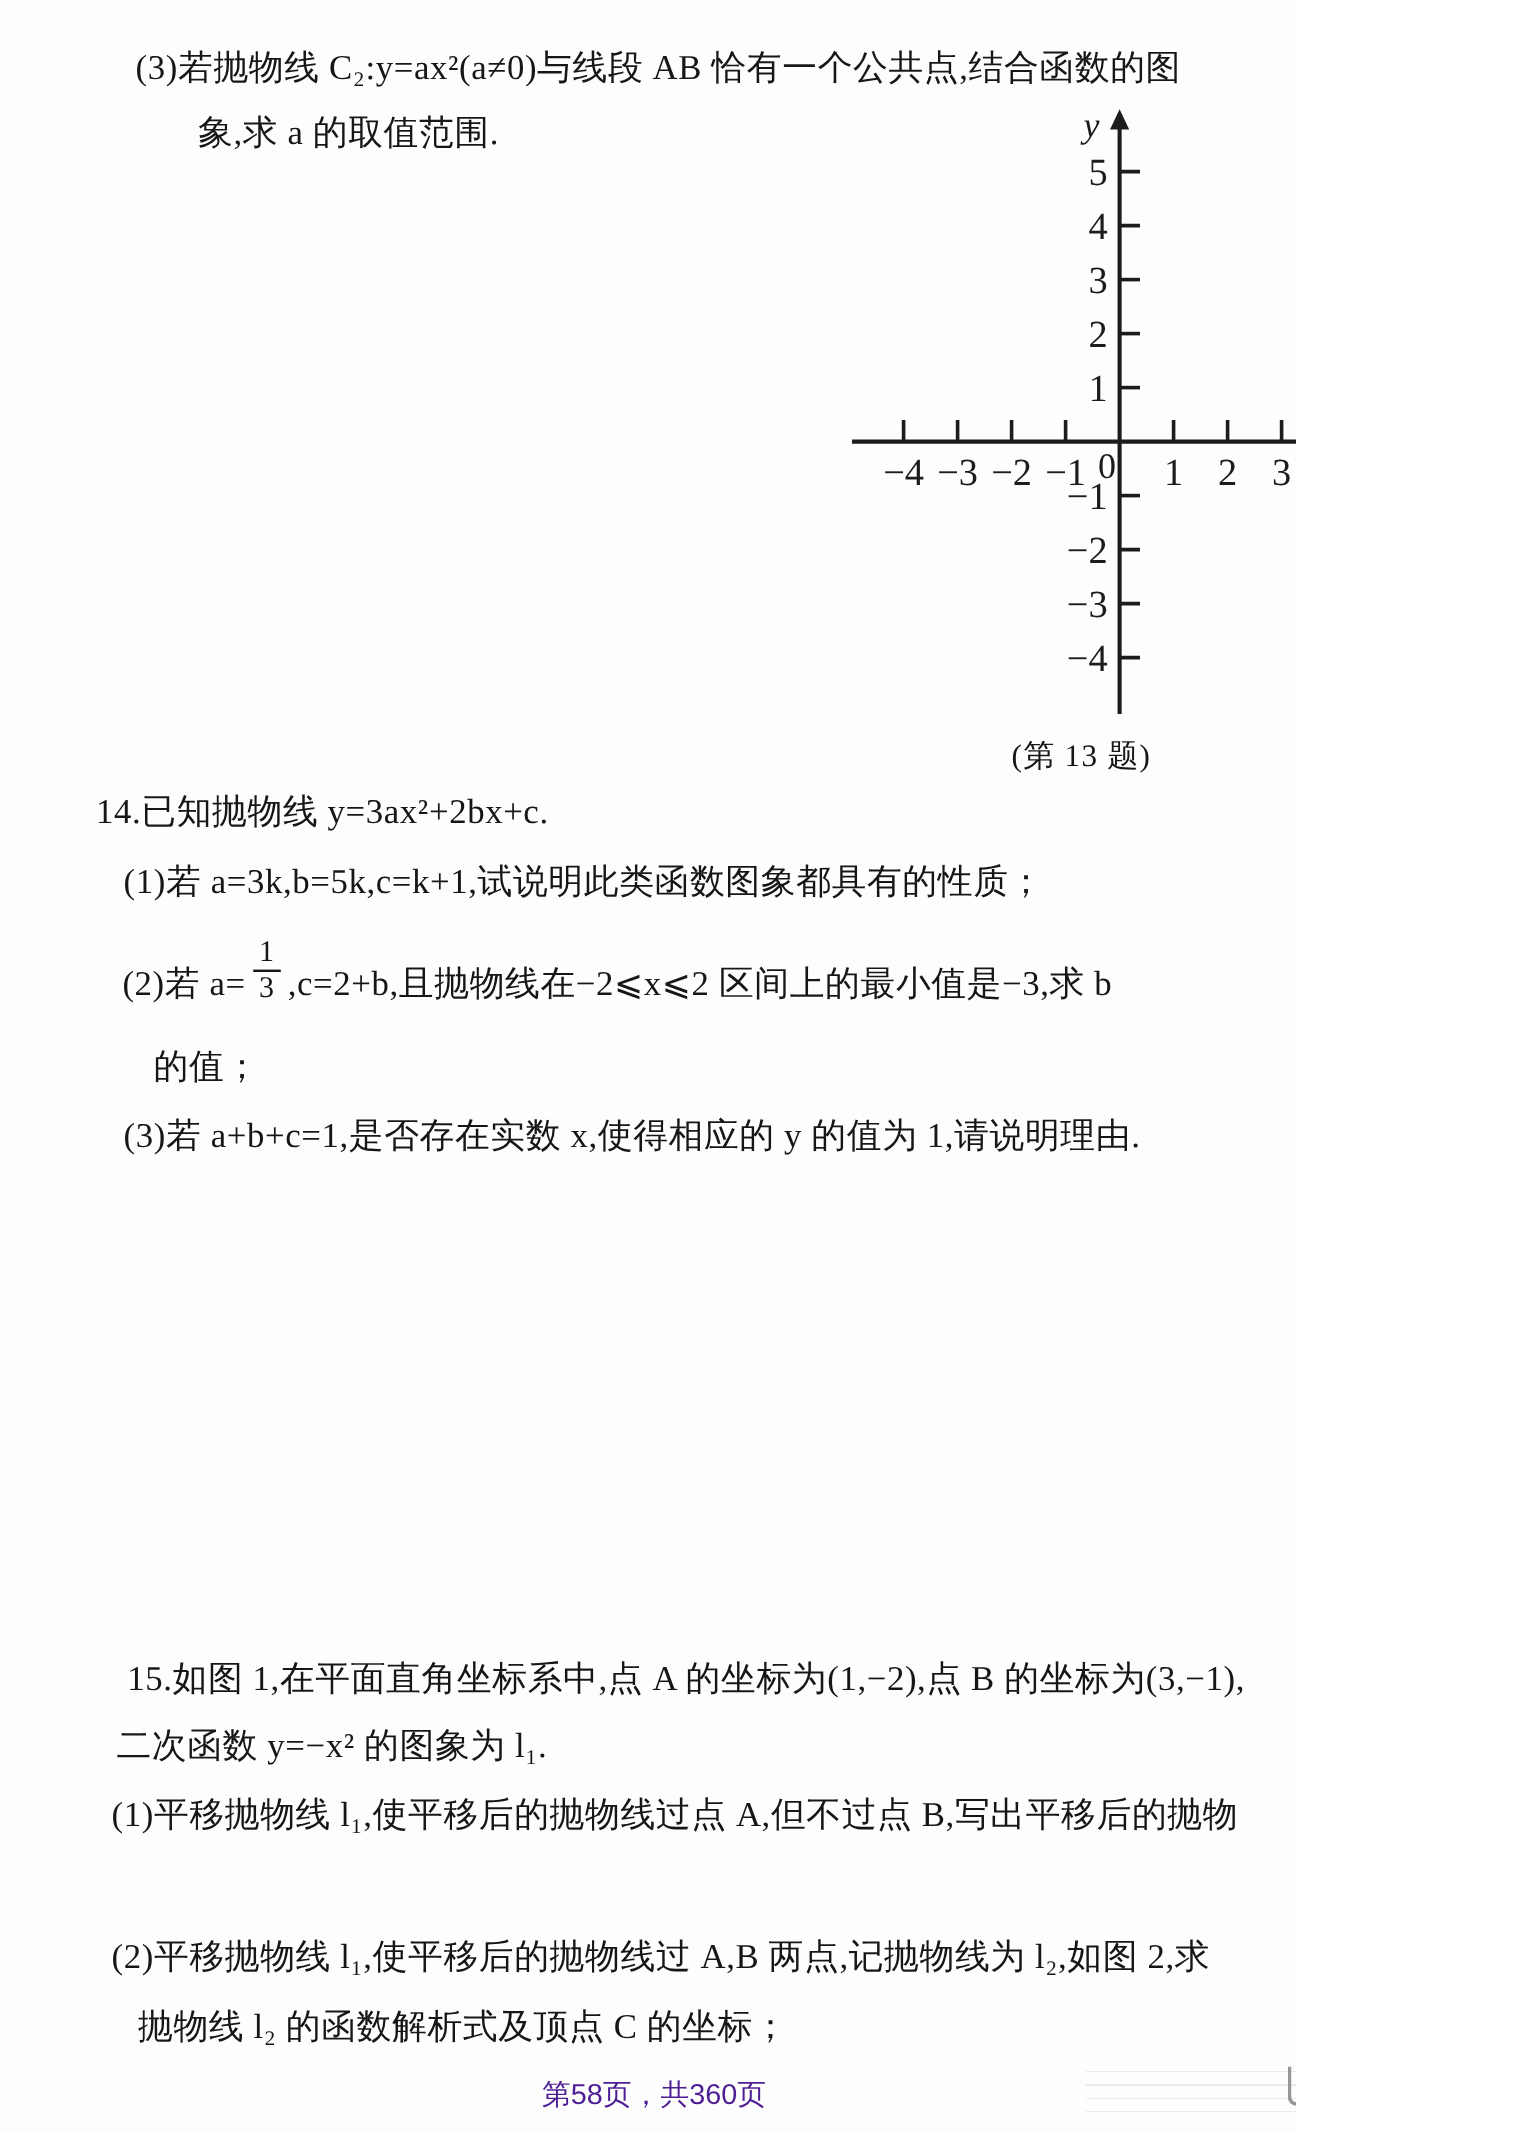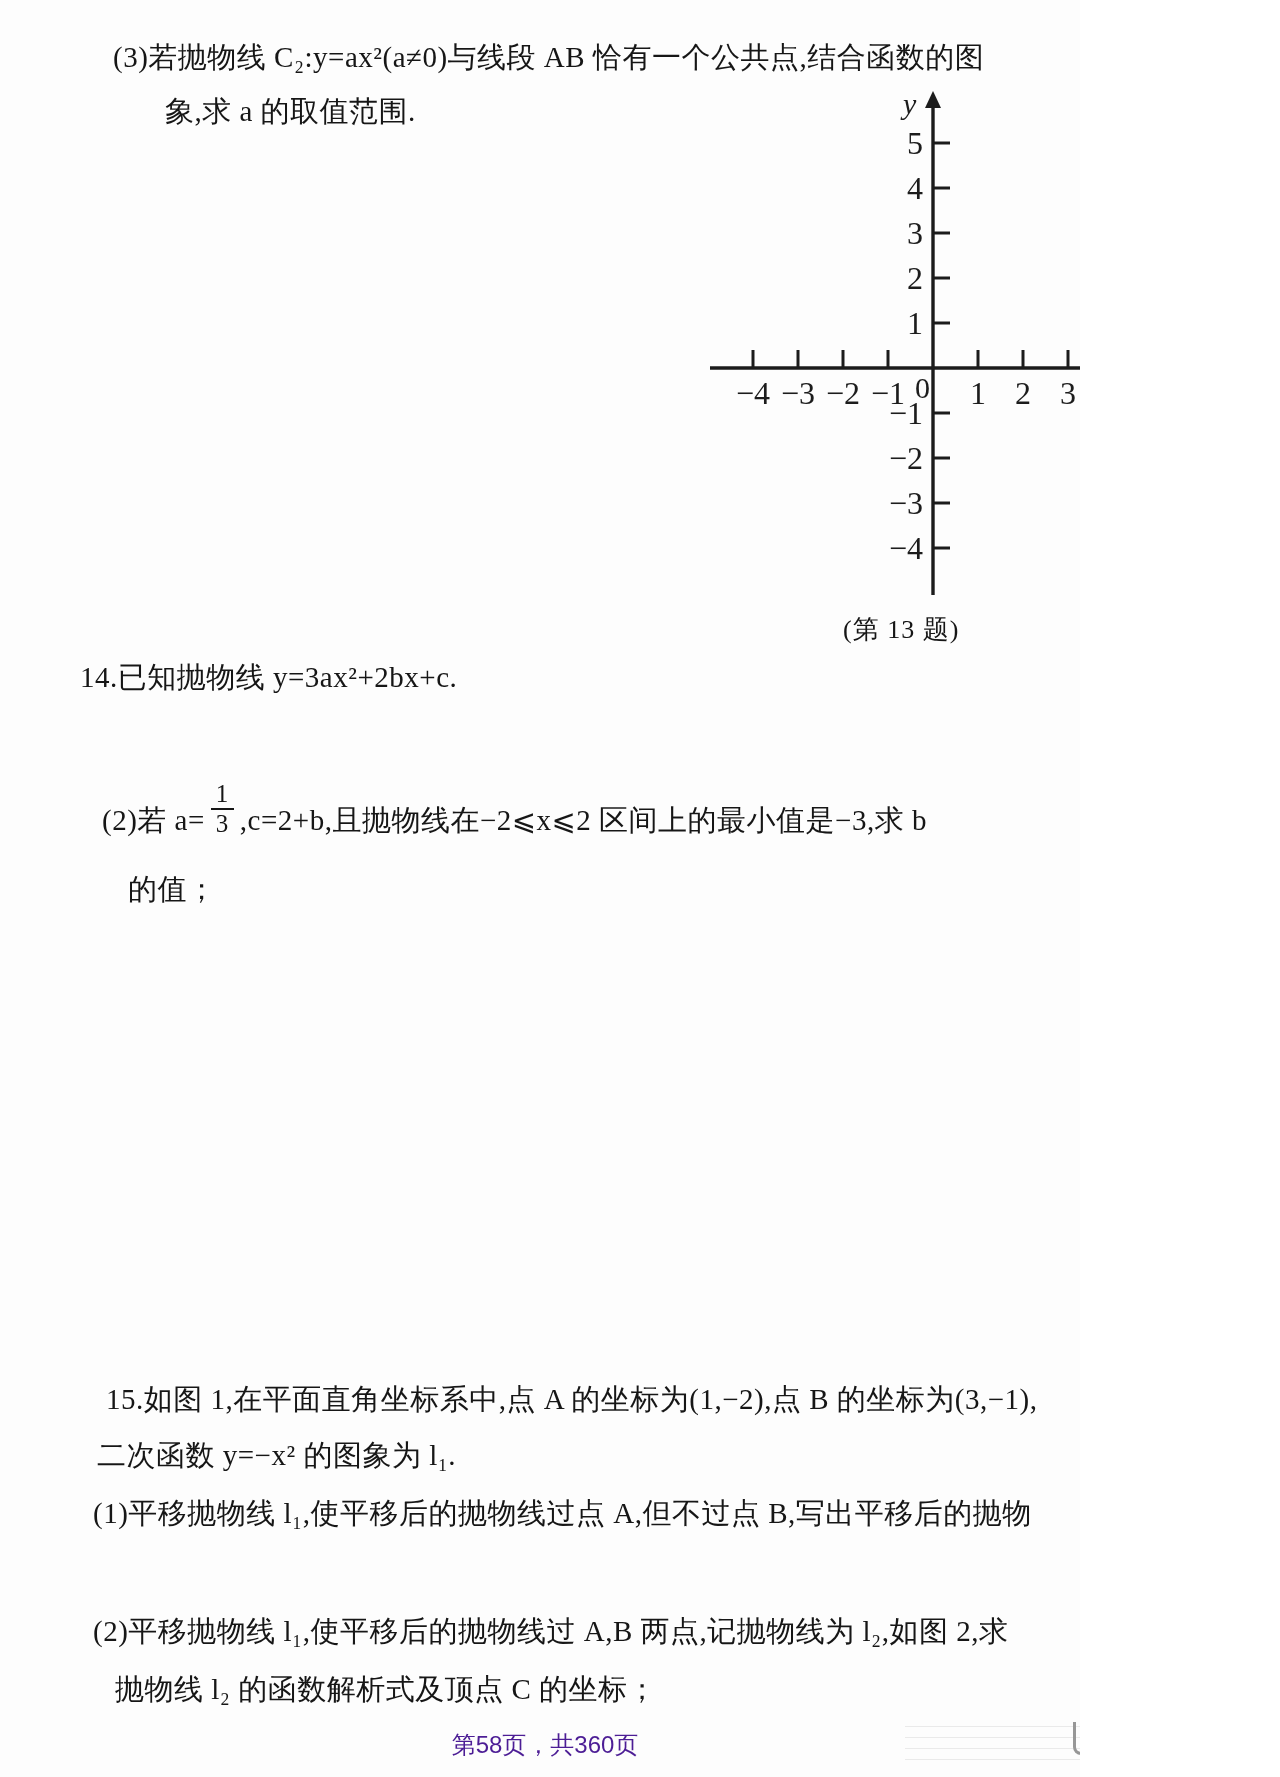--- a/index.html
+++ b/index.html
@@ -114,31 +114,33 @@
       <line x1="233" y1="65" x2="250" y2="65" stroke="#1c1c1c" stroke-width="3"></line>
       <text x="223" y="76" text-anchor="end" font-size="32" fill="#1c1c1c">5</text>
       <text x="230" y="320" text-anchor="end" font-size="30" fill="#1c1c1c">0</text>
       <text x="480" y="318" font-size="30" fill="#1c1c1c" font-style="italic">x</text>
       <text x="203" y="36" font-size="30" fill="#1c1c1c" font-style="italic">y</text>
     </svg>
 
   <div class="caption">(第 13 题)</div>
 
   <div class="line" style="left:80px;top:660px;">14.已知抛物线 y=3ax²+2bx+c.</div>
+  <div class="line" style="left:103px;top:718px;">(1)若 a=3k,b=5k,c=k+1,试说明此类函数图象都具有的性质；</div>
 
   <div class="line flexline" style="left:102px;top:780px;">
     <span>(2)若 a=</span>
     <span class="frac">
       <span class="num">1</span>
       <span class="den">3</span>
     </span>
     <span>,c=2+b,且抛物线在−2⩽x⩽2 区间上的最小值是−3,求 b</span>
   </div>
 
   <div class="line" style="left:128px;top:872px;">的值；</div>
+  <div class="line" style="left:103px;top:930px;">(3)若 a+b+c=1,是否存在实数 x,使得相应的 y 的值为 1,请说明理由.</div>
 
   <div class="line" style="left:74px;top:1382px;margin-left:32px;">15.如图 1,在平面直角坐标系中,点 A 的坐标为(1,−2),点 B 的坐标为(3,−1),</div>
   <div class="line" style="left:97px;top:1438px;">二次函数 y=−x² 的图象为 l₁.</div>
   <div class="line" style="left:93px;top:1496px;">(1)平移抛物线 l₁,使平移后的抛物线过点 A,但不过点 B,写出平移后的抛物</div>
   <div class="line" style="left:93px;top:1614px;">(2)平移抛物线 l₁,使平移后的抛物线过 A,B 两点,记抛物线为 l₂,如图 2,求</div>
   <div class="line" style="left:115px;top:1672px;">抛物线 l₂ 的函数解析式及顶点 C 的坐标；</div>
 
   <div class="footer" style="color: #4c1d95;">第58页，共360页</div>
 
   <div class="artifact">

